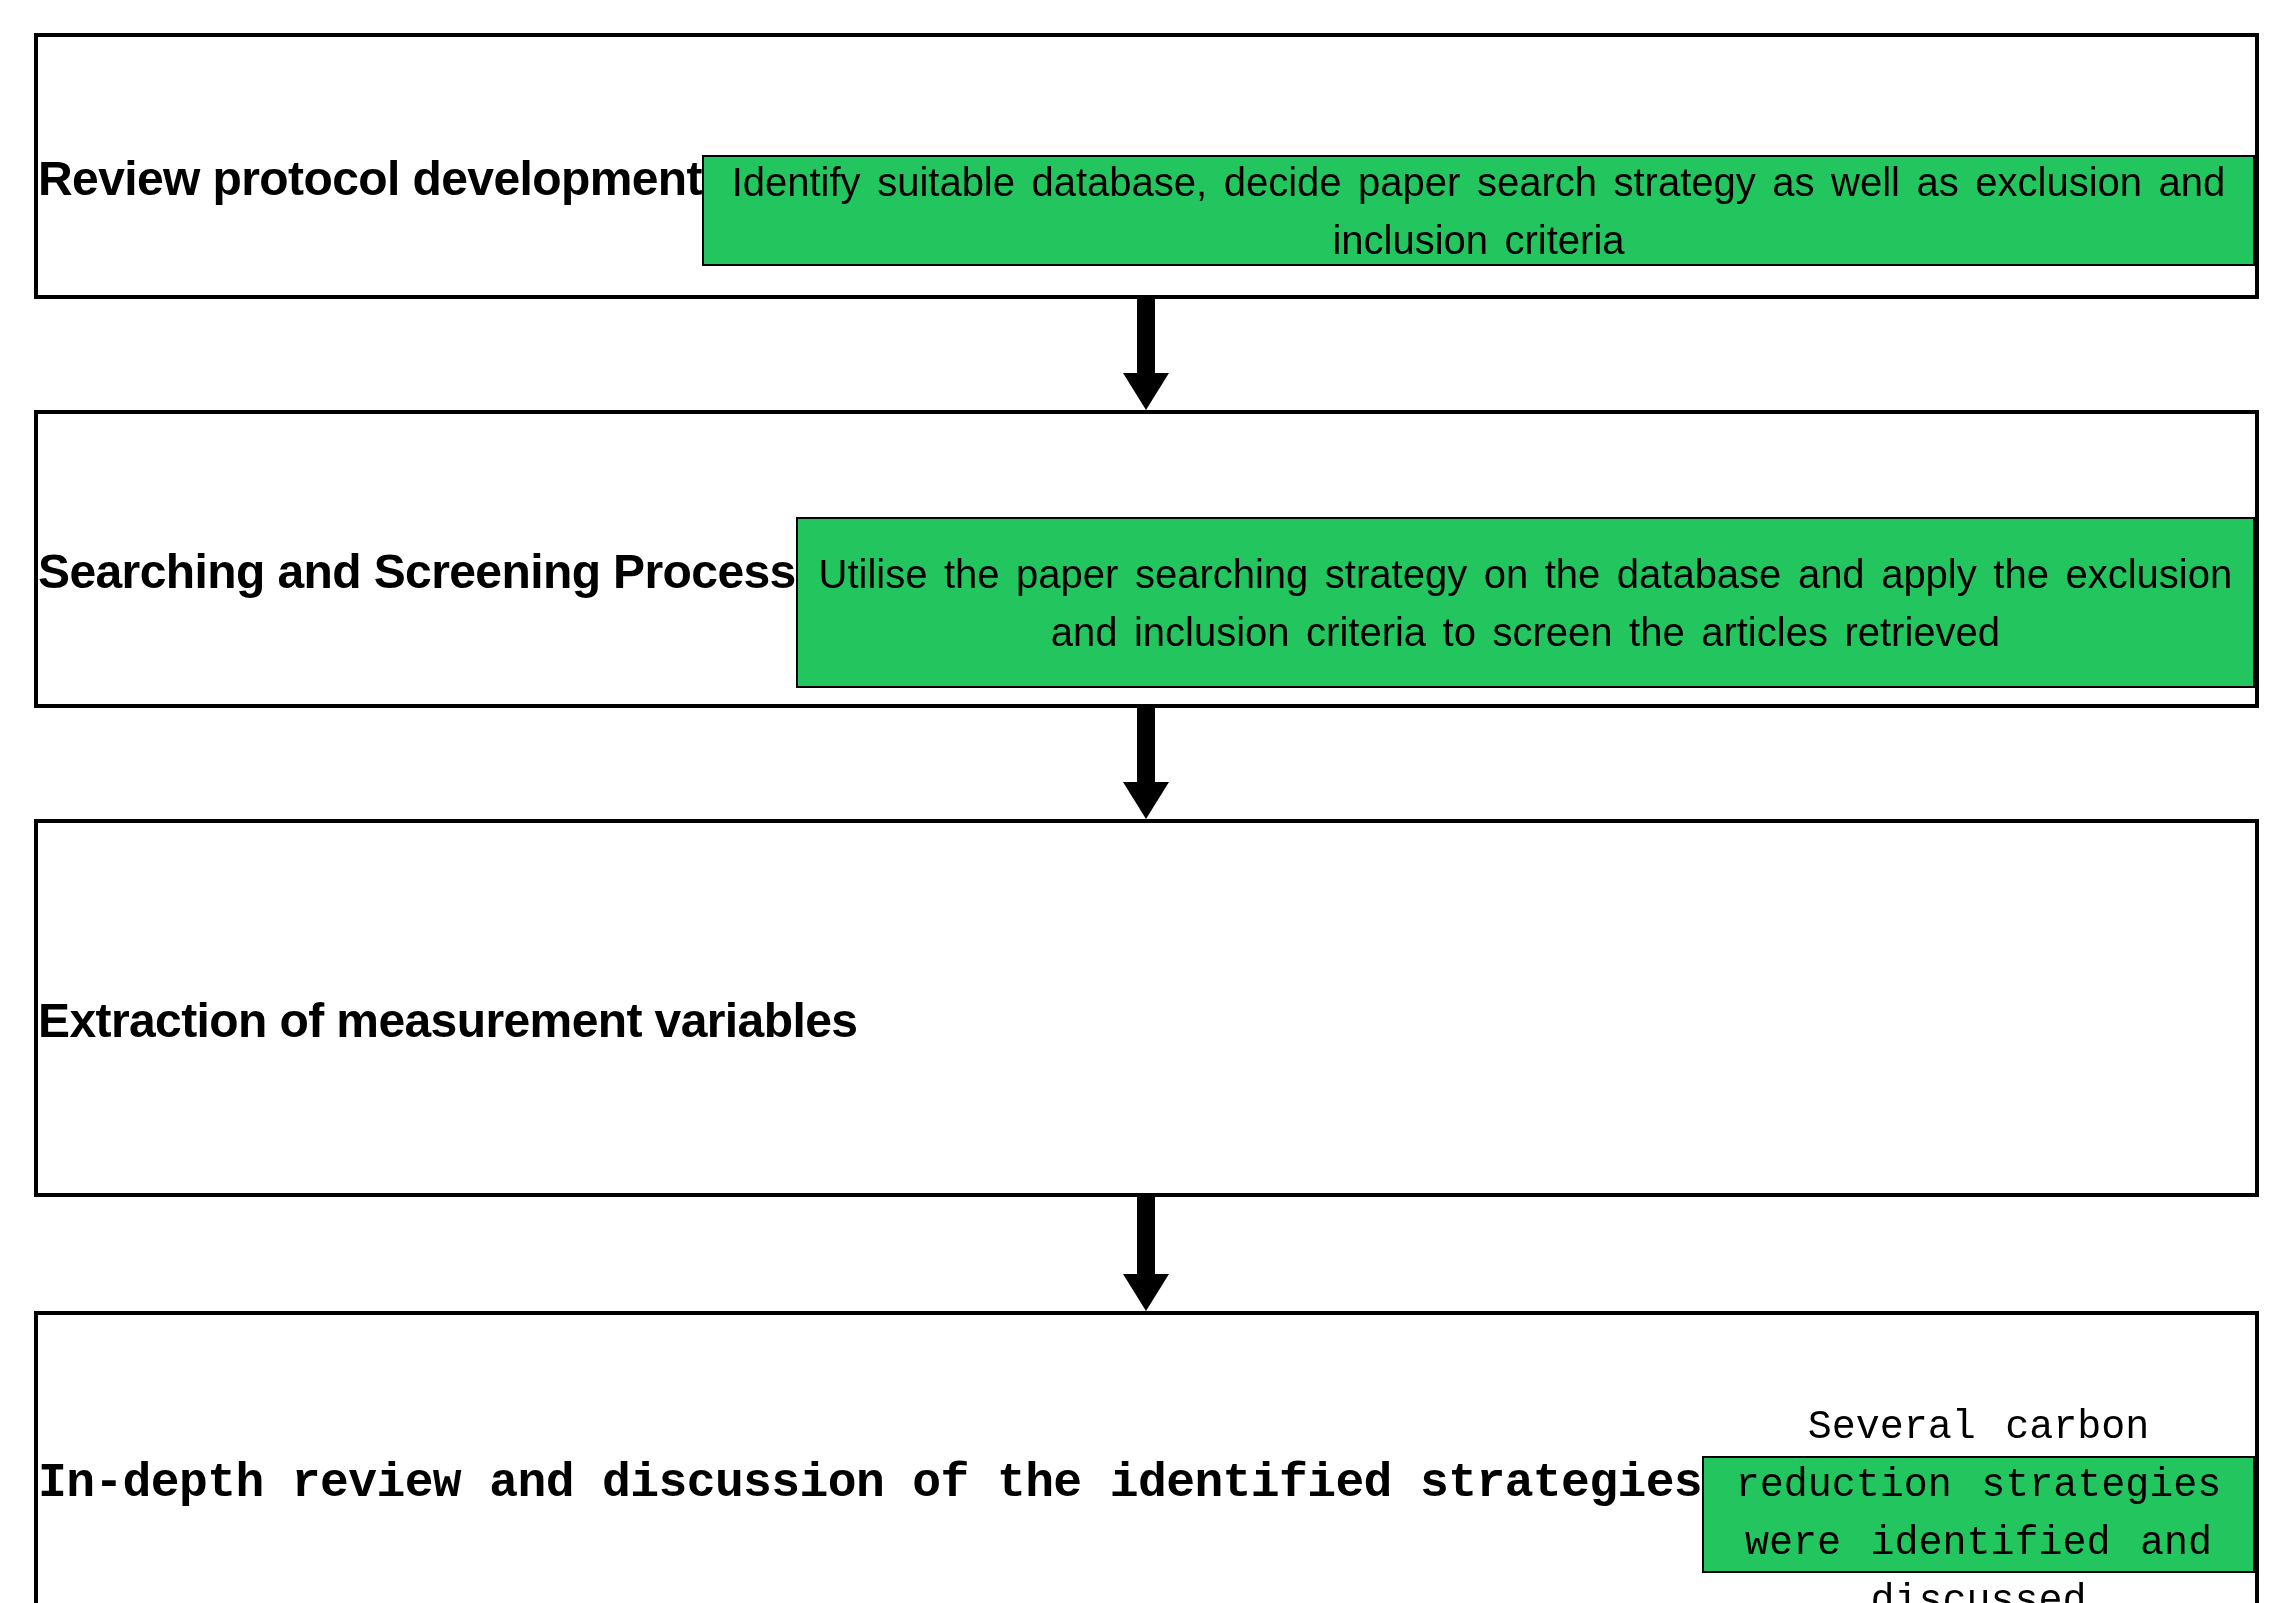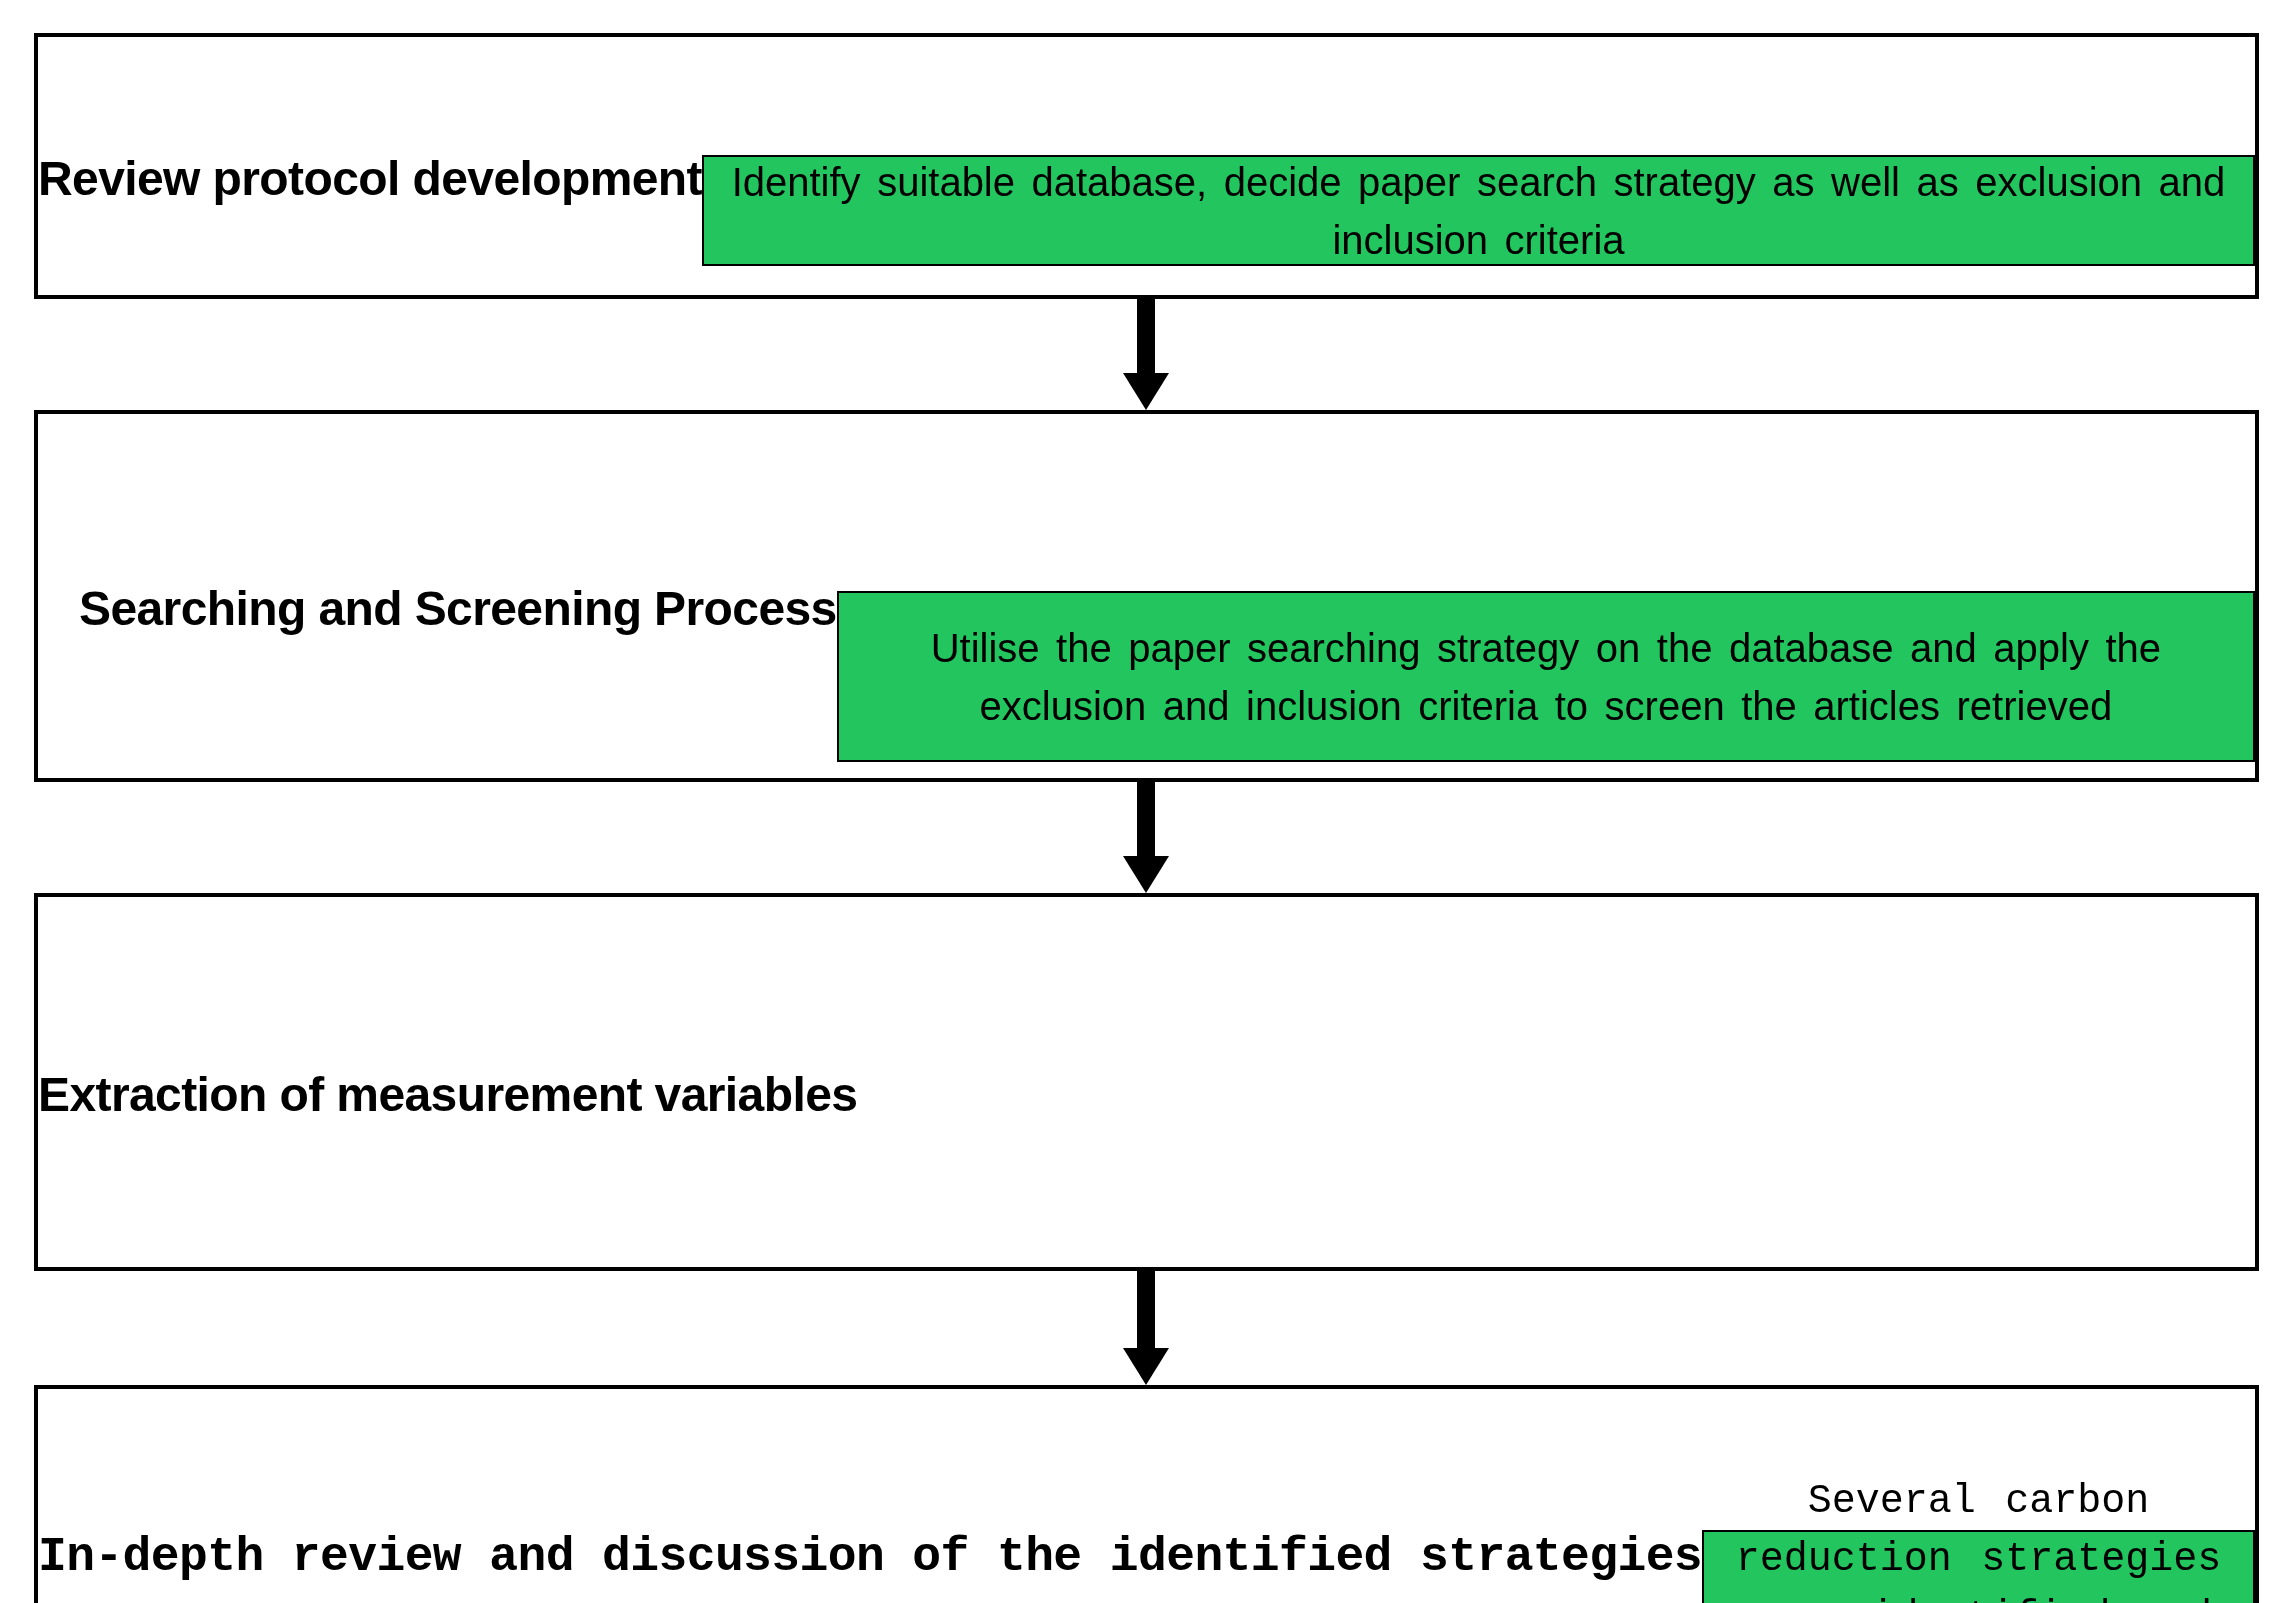--- a/index.html
+++ b/index.html
@@ -43,21 +43,21 @@
   }
   .detail-text {
     font-size: 40px;
     line-height: 1.45;
     text-align: center;
     word-spacing: 5.4px;
     padding: 0 8.4px;
   }
   .s1 { height: 266px; }
   .s1 .detail-box { height: 111px; margin-bottom: 29px; }
-  .s2 { height: 372px; padding-left: 41px; }
+  .s2 { height: 298px; }
   .s2 .detail-box { height: 171px; margin-bottom: 16px; }
   .s3 { height: 378px; }
   .s3 .detail-box { height: 123px; margin-bottom: 30px; }
   .s4 { height: 320px; font-family: Liberation Mono, monospace; }
   .s4 .detail-box { height: 117px; margin-bottom: 54px; }
   .arrow {
     display: flex;
     flex-direction: column;
     align-items: center;
     justify-content: flex-start;

